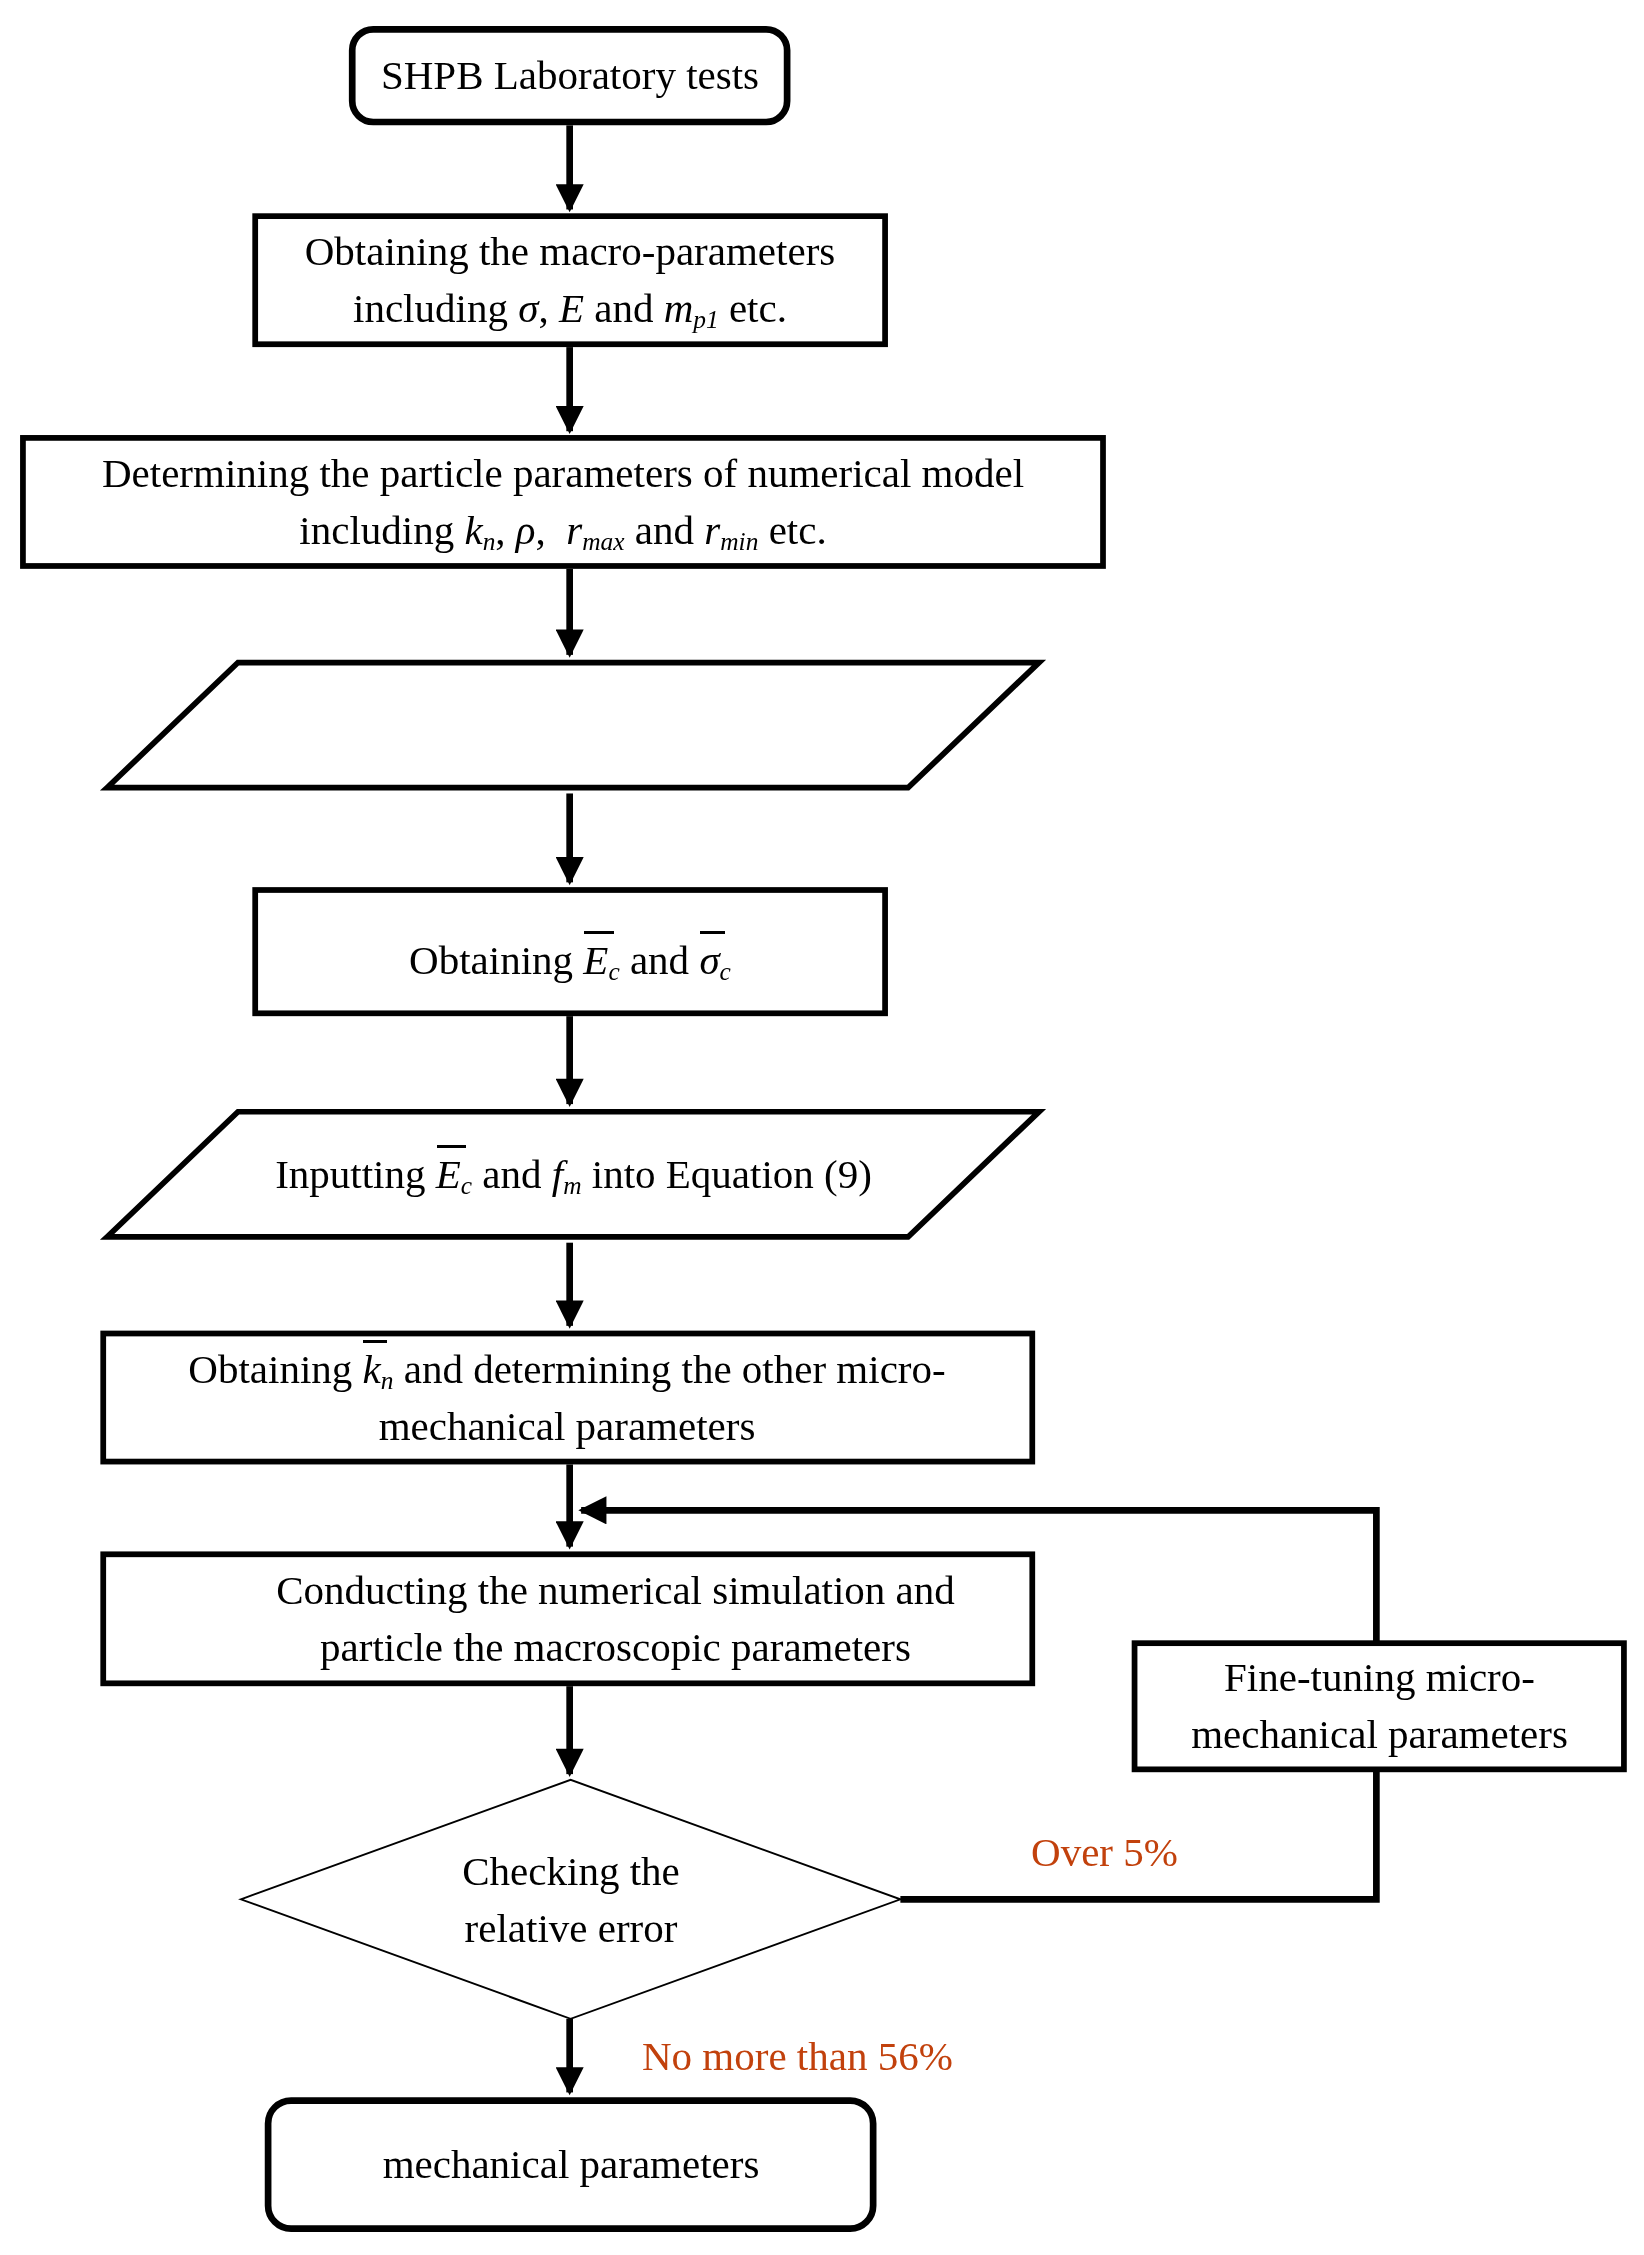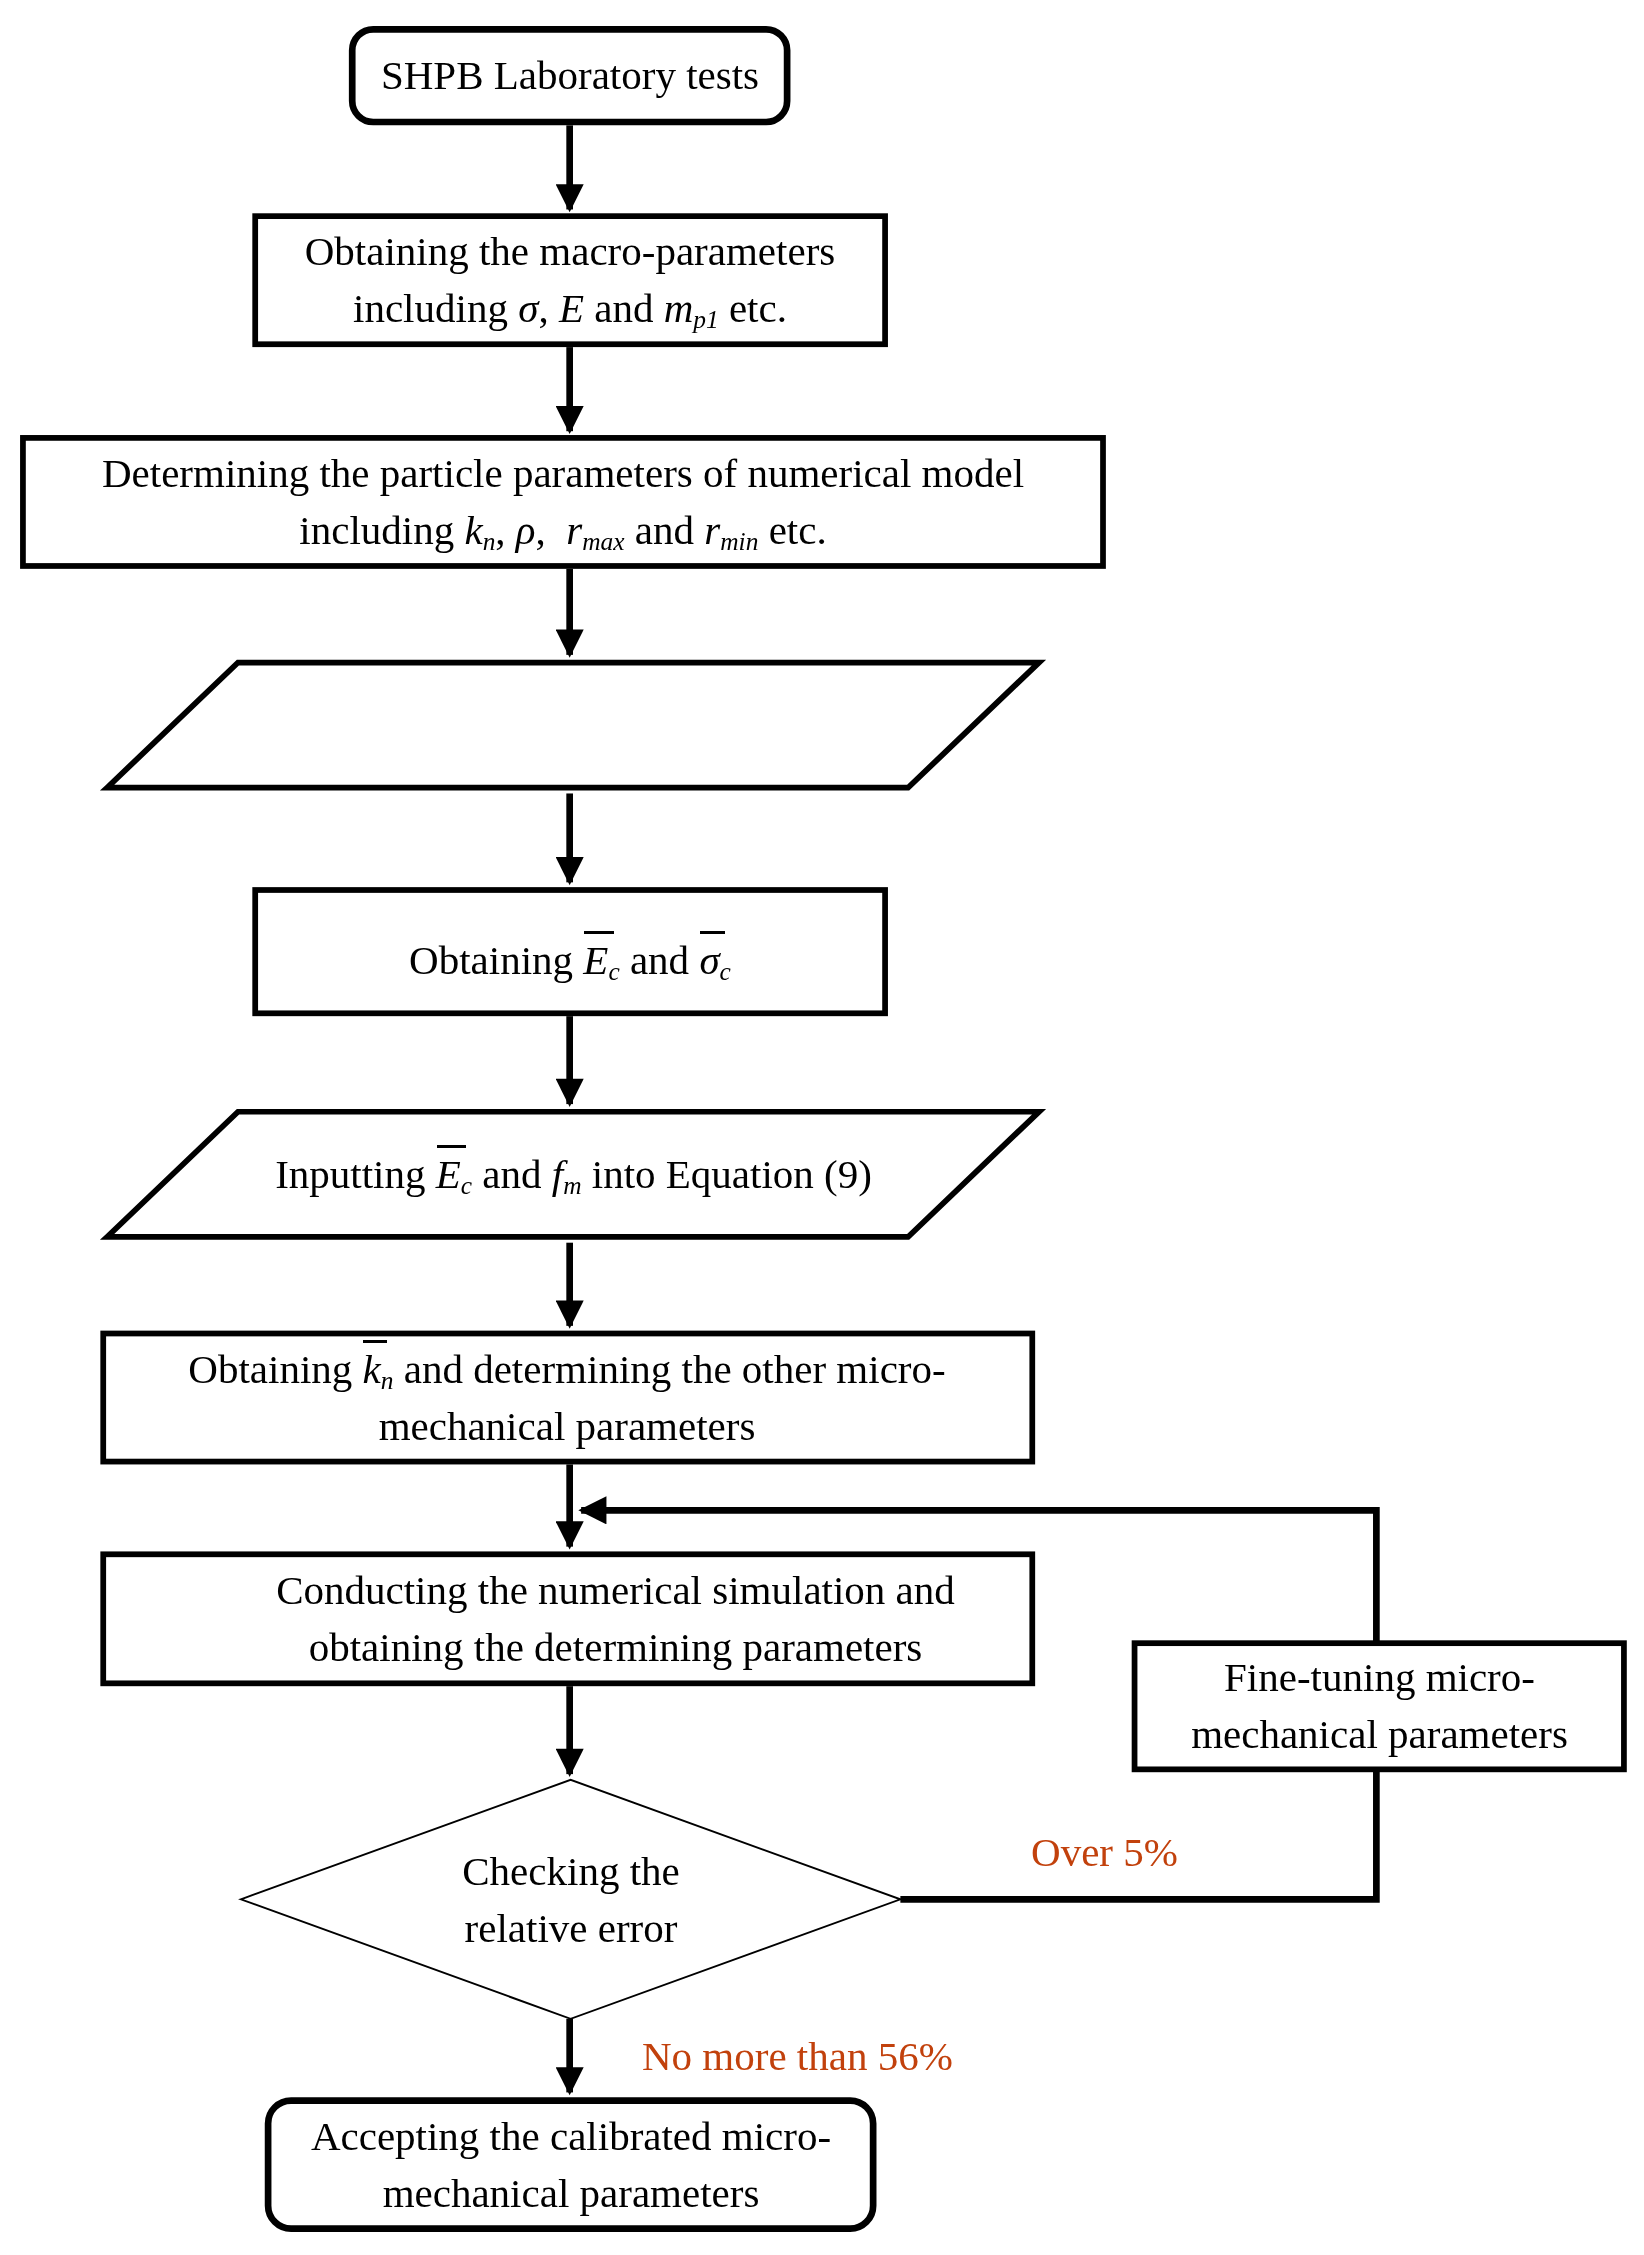--- a/index.html
+++ b/index.html
@@ -121,35 +121,34 @@
       <div class="tline"><span class="seg"><span class="base">Inputting </span></span><span class="seg"><span class="base it overbar">E</span><sub class="ss">c</sub></span><span class="seg"><span class="base"> and </span></span><span class="seg"><span class="base it">f</span><sub class="ss">m</sub></span><span class="seg"><span class="base"> into Equation (9)</span></span></div>
     </div>
 
   <div class="nodetext" style="left:100px; top:1331px; width:934px; height:134px;">
       <div class="tline"><span class="seg"><span class="base">Obtaining </span></span><span class="seg"><span class="base it overbar">k</span><sub class="ss">n</sub></span><span class="seg"><span class="base"> and determining the other micro-</span></span></div>
       <div class="tline"><span class="seg"><span class="base">mechanical parameters</span></span></div>
     </div>
 
   <div class="nodetext" style="left:100px; top:1551px; width:935px; height:135px;padding-left:48px;">
       <div class="tline"><span class="seg"><span class="base">Conducting the numerical simulation and</span></span></div>
-      <div class="tline"><span class="seg"><span class="base">obtaining the determining parameters</span></span></div>
+      <div class="tline"><span class="seg"><span class="base">particle the macroscopic parameters</span></span></div>
     </div>
 
   <div class="nodetext" style="left:1132px; top:1640px; width:495px; height:132px;">
       <div class="tline"><span class="seg"><span class="base">Fine-tuning micro-</span></span></div>
       <div class="tline"><span class="seg"><span class="base">mechanical parameters</span></span></div>
     </div>
 
   <div class="nodetext" style="left:332px; top:1804px; width:478px; height:191px;">
       <div class="tline"><span class="seg"><span class="base">Checking the</span></span></div>
       <div class="tline"><span class="seg"><span class="base">relative error</span></span></div>
     </div>
 
   <div class="nodetext" style="left:265px; top:2097px; width:612px; height:135px;">
-      <div class="tline"><span class="seg"><span class="base">Accepting the calibrated micro-</span></span></div>
       <div class="tline"><span class="seg"><span class="base">mechanical parameters</span></span></div>
     </div>
 
   <div class="edgelabel center" style="left:961px; top:1824px; width:287px;">Over 5%</div>
 
   <div class="edgelabel" style="left:642px; top:2028px;">No more than 56%</div>
 
 </div>
 
 

